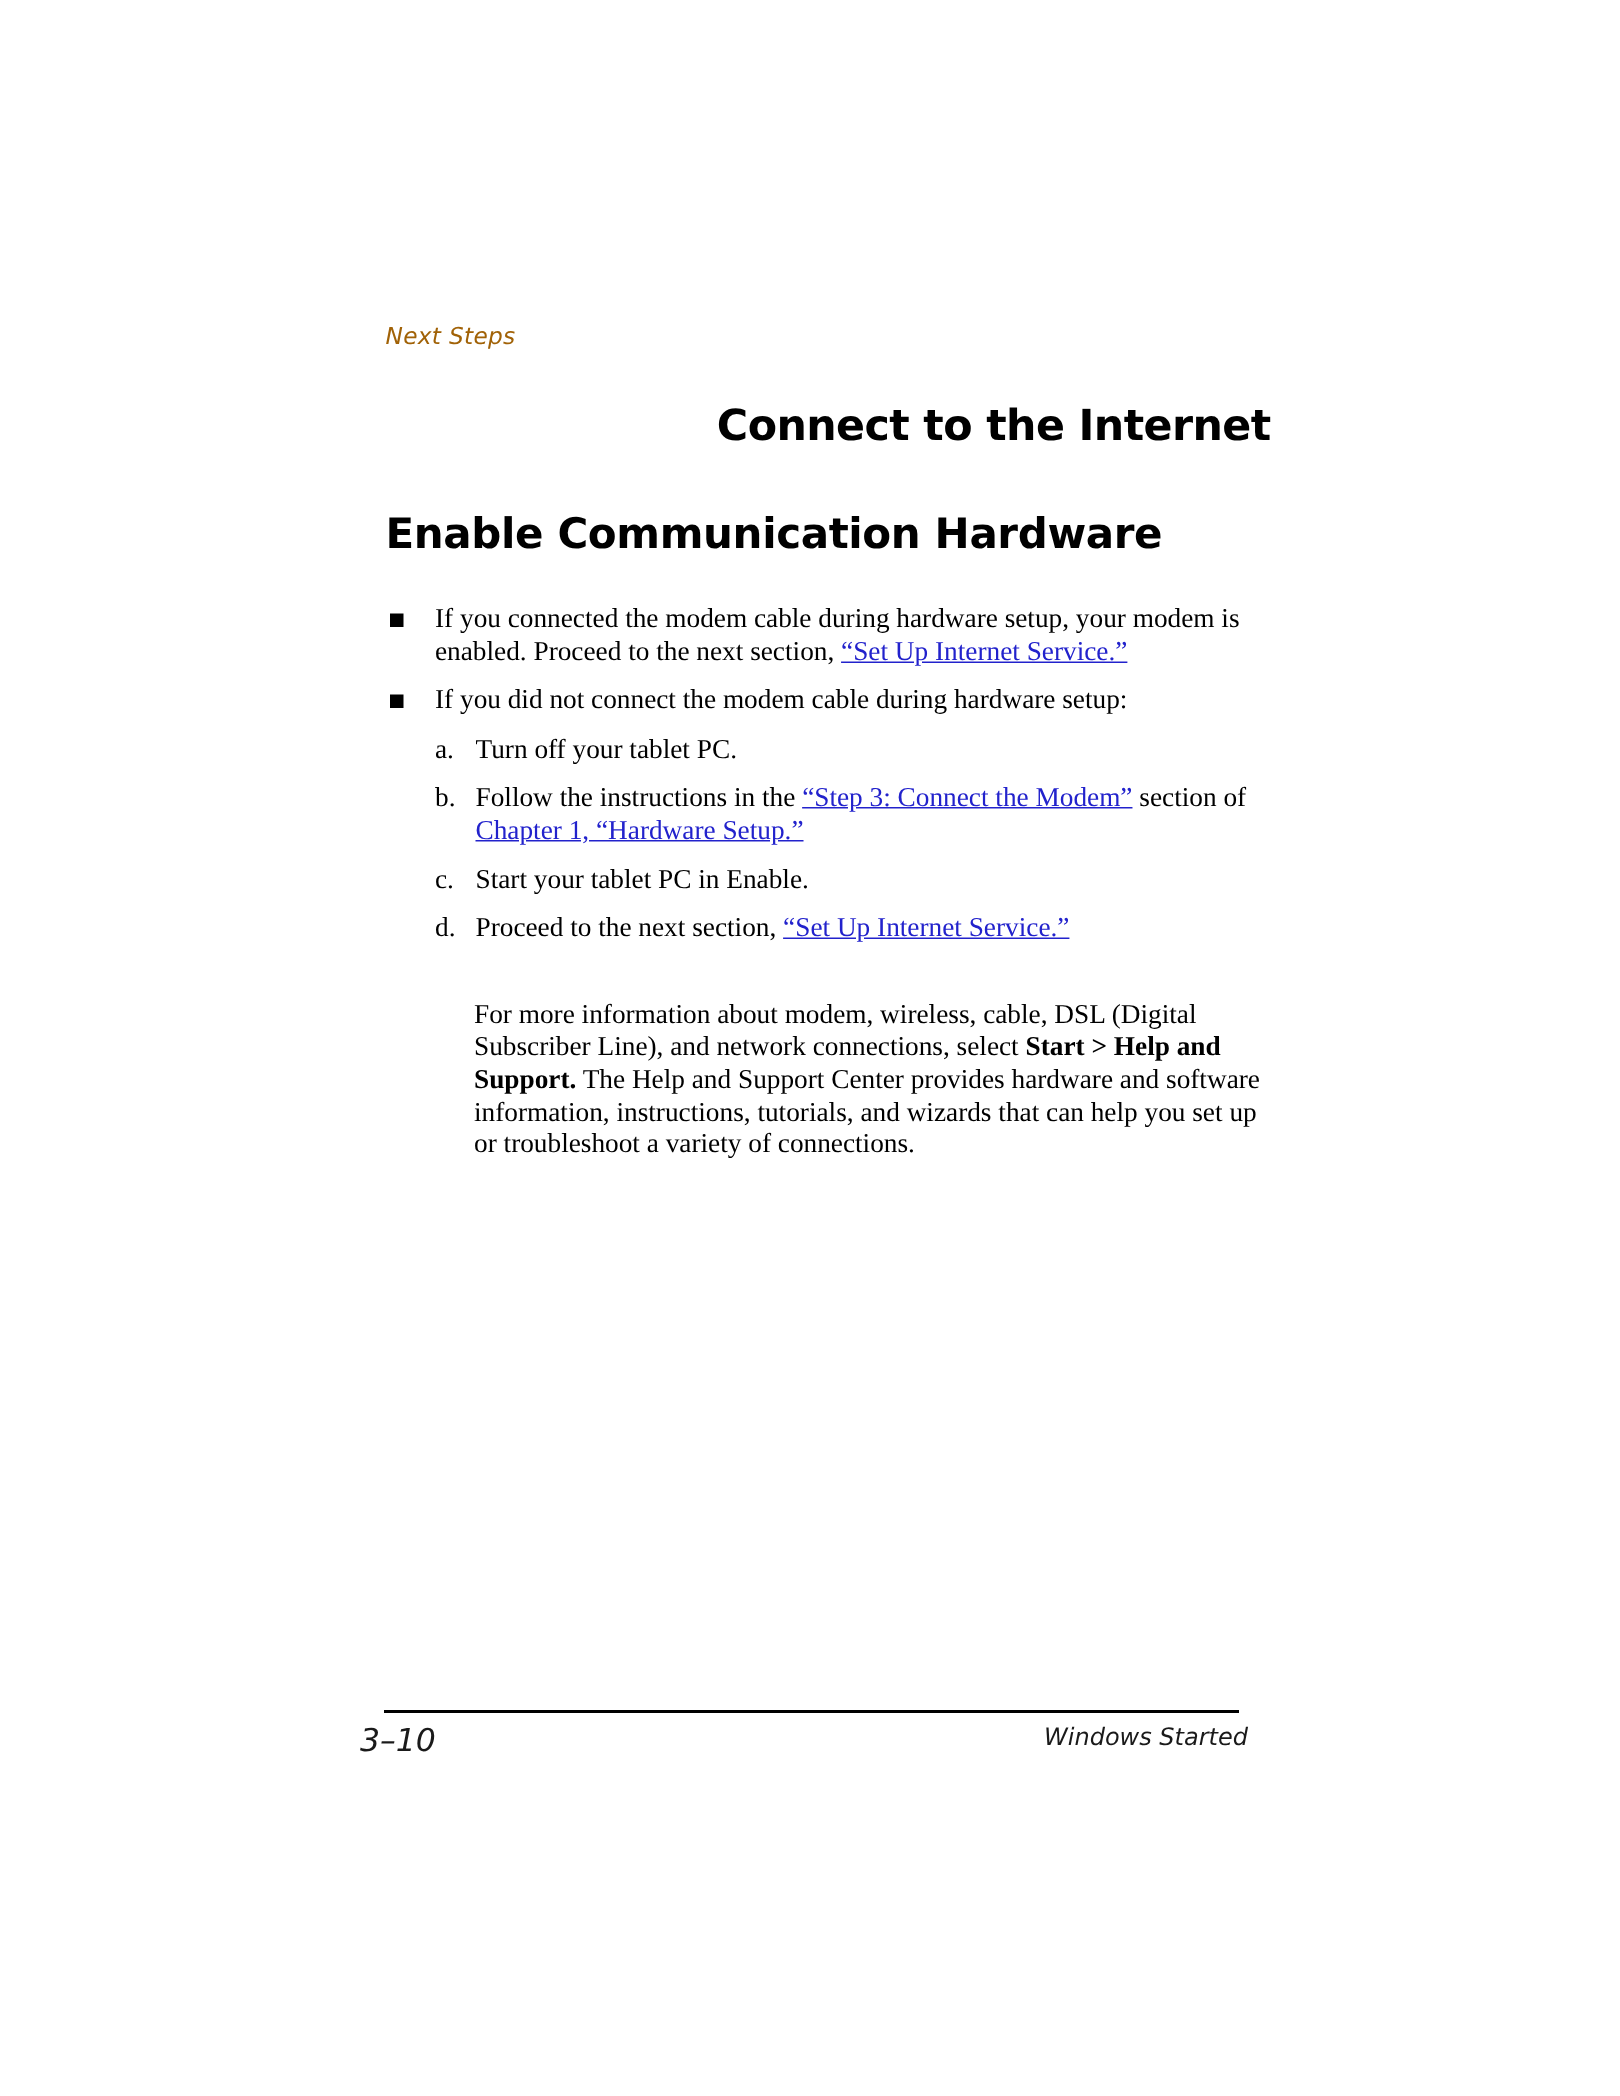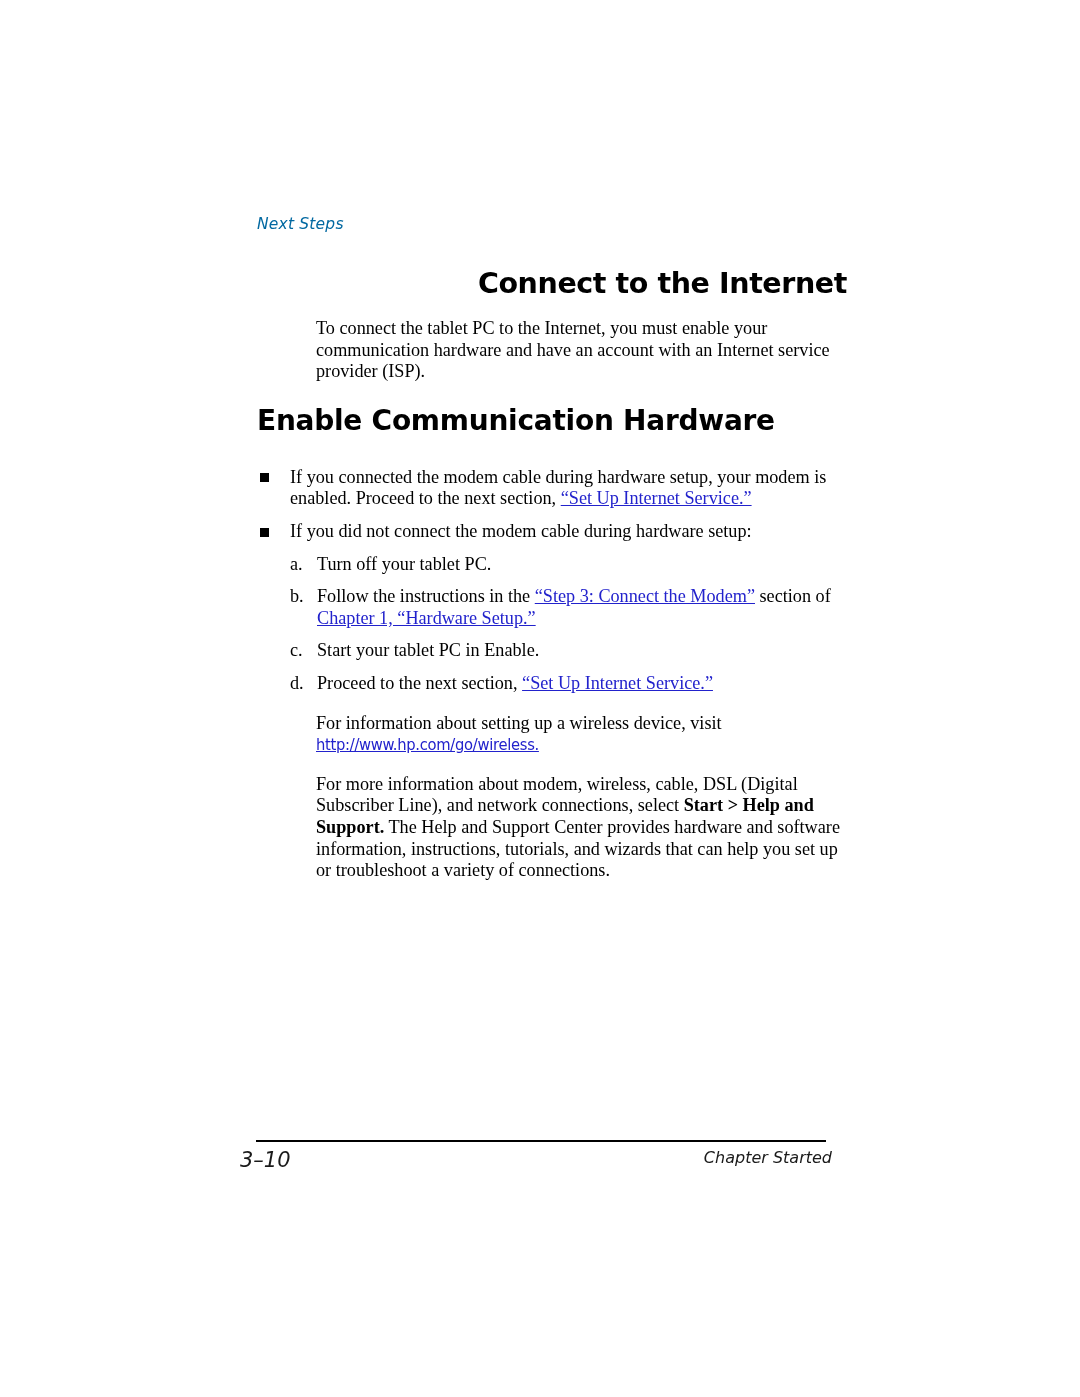--- a/index.html
+++ b/index.html
@@ -17,21 +17,21 @@
   }
 
   
   .running-header {
     position: absolute;
     left: 257px;
     top: 215px;
     font-family: "DejaVu Sans", "Liberation Sans", sans-serif;
     font-style: italic;
     font-size: 15.5px;
-    color: #0369a1;
+    color: #a16207;
     letter-spacing: 0.2px;
   }
 
   
   .content {
     position: absolute;
     left: 257px;
     top: 268px;
     width: 590px;
   }
@@ -164,21 +164,20 @@
 <div class="page">
 
   <div class="running-header">Next Steps</div>
 
   <div class="content">
 
     <h1 class="chapter-title">Connect to the Internet</h1>
 
     <div class="gap-lg"></div>
 
-    <div class="para indent">To connect the tablet PC to the Internet, you must enable your communication hardware and have an account with an Internet service provider (ISP).</div>
 
     <div class="gap-xl"></div>
 
     <h2 class="section-title">Enable Communication Hardware</h2>
 
     <div class="gap-md"></div>
 
 
     <div class="gap-md"></div>
 
@@ -207,25 +206,24 @@
         <span class="alpha-marker">c.</span>
         <span>Start your tablet PC in Enable.</span>
       </li>
       <li class="alpha-item" style="margin-top:11px;">
         <span class="alpha-marker">d.</span><span>Proceed to the next section, </span><a class="link" href="#">“Set Up Internet Service.”</a>
       </li>
     </ol>
 
     <div class="gap-lg"></div>
 
-    <div class="para indent"><span>For information about setting up a wireless device, visit </span><a class="url" href="#">http://www.hp.com/go/wireless.</a></div>
 
     <div class="gap-lg"></div>
 
     <div class="para indent"><span>For more information about modem, wireless, cable, DSL (Digital Subscriber Line), and network connections, select </span><span class="bold">Start &gt; Help and Support.</span><span> The Help and Support Center provides hardware and software information, instructions, tutorials, and wizards that can help you set up or troubleshoot a variety of connections.</span></div>
 
   </div>
 
   <div class="footer-rule"></div>
   <div class="footer-left">3–10</div>
-  <div class="footer-right">Chapter Started</div>
+  <div class="footer-right">Windows Started</div>
 
 </div>
 
 </body></html>

